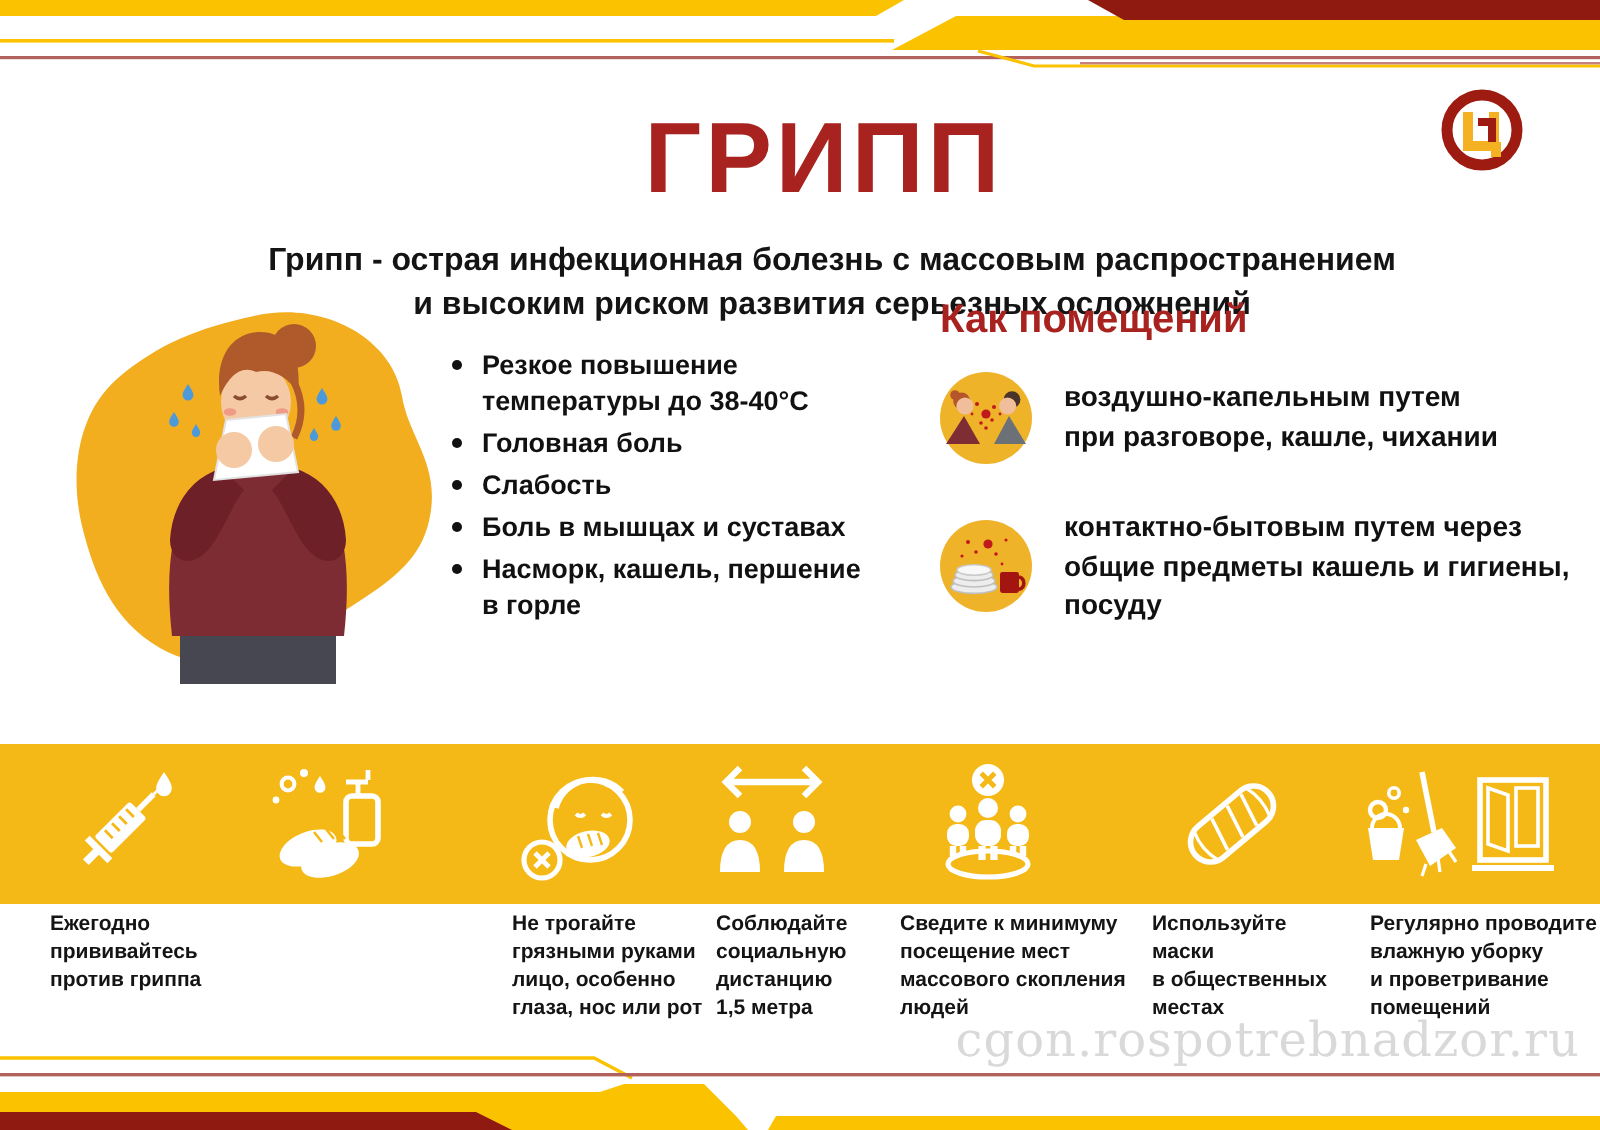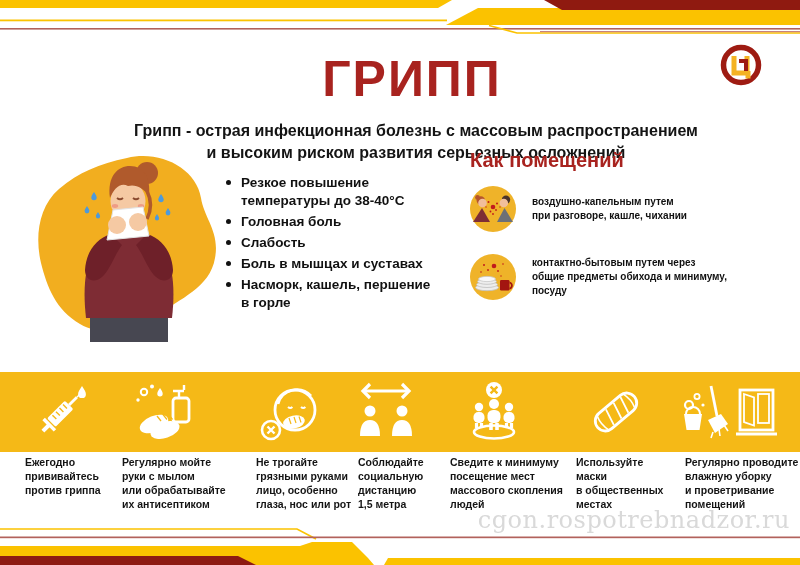--- a/index.html
+++ b/index.html
@@ -26,21 +26,21 @@
   .symptoms ul{list-style:none;margin:24px 0 0 0;padding:0;}
   .symptoms li{position:relative;padding-left:17px;margin-bottom:3px;
                font-size:13.5px;font-weight:bold;line-height:1.33;}
   .symptoms li .dot{position:absolute;left:2px;top:6px;width:5px;height:5px;border-radius:50%;background:#111;}
 
   .transmission{position:absolute;left:470px;top:150px;width:330px;}
   .t-row{display:flex;align-items:center;gap:16px;}
   .t-row.r1{margin-top:16px;}
   .t-row.r2{margin-top:22px;}
   .t-icon{flex:0 0 46px;height:46px;}
-  .t-row p{margin:0;font-size:10px;font-weight:bold;line-height:1.4;}
+  .t-row p{margin:0;font-size:14px;font-weight:bold;line-height:1.4;}
 
   .prevention-heading{position:absolute;left:0;top:336px;width:100%;text-align:center;
                       font-size:20px;font-weight:bold;color:#A8231F;margin:0;}
 
   .band{position:absolute;left:0;top:372px;width:800px;height:80px;background:#F5B917;}
   .bi{position:absolute;top:8px;}
   .bi.i1{left:30px;}  .bi.i2{left:132px;} .bi.i3{left:258px;} .bi.i4{left:354px;}
   .bi.i5{left:462px;} .bi.i6{left:584px;} .bi.i7{left:678px;}
 
   .caption{position:absolute;top:456px;font-size:10.5px;font-weight:bold;line-height:1.33;color:#141414;}
@@ -164,21 +164,21 @@
           </g>
           <ellipse cx="17" cy="33.5" rx="11.5" ry="3.2" fill="#EDEDED" stroke="#BFBFBF" stroke-width="0.8"></ellipse>
           <ellipse cx="17" cy="30.5" rx="10.5" ry="3" fill="#EDEDED" stroke="#BFBFBF" stroke-width="0.8"></ellipse>
           <ellipse cx="17" cy="27.5" rx="9.5" ry="2.8" fill="#EDEDED" stroke="#BFBFBF" stroke-width="0.8"></ellipse>
           <ellipse cx="17" cy="25" rx="8.5" ry="2.6" fill="#F8F8F8" stroke="#C9C9C9" stroke-width="0.8"></ellipse>
           <rect x="30" y="26" width="9.5" height="10.5" rx="1.2" fill="#A31510"></rect>
           <path d="M39.5,28.5 a3.2,3.2 0 0 1 0,6.2" fill="none" stroke="#A31510" stroke-width="1.8"></path>
         </svg>
       </span>
       <p class="ml">контактно-бытовым путем через
-общие предметы обихода и минимуму,
+общие предметы кашель и гигиены,
 посуду</p>
     </div>
   </section>
 
 
   <div class="band">
     <span class="bi i1">
       <svg width="64" height="64" viewBox="0 0 64 64">
         <g transform="rotate(-45 32 32)">
           <line x1="5" y1="32" x2="14" y2="32" stroke="#fff" stroke-width="4"></line>
@@ -273,24 +273,20 @@
           <rect x="80" y="14" width="11" height="29" stroke="#fff" stroke-width="1.8" fill="none"></rect>
           <line x1="58" y1="54" x2="99" y2="54" stroke="#fff" stroke-width="3"></line>
         </g>
       </svg>
     </span>
   </div>
 
   <div class="caption c1 ml">Ежегодно
 прививайтесь
 против гриппа</div>
-  <div class="caption c2 ml">Регулярно мойте
-руки с мылом
-или обрабатывайте
-их антисептиком</div>
   <div class="caption c3 ml">Не трогайте
 грязными руками
 лицо, особенно
 глаза, нос или рот</div>
   <div class="caption c4 ml">Соблюдайте
 социальную
 дистанцию
 1,5 метра</div>
   <div class="caption c5 ml">Сведите к минимуму
 посещение мест

